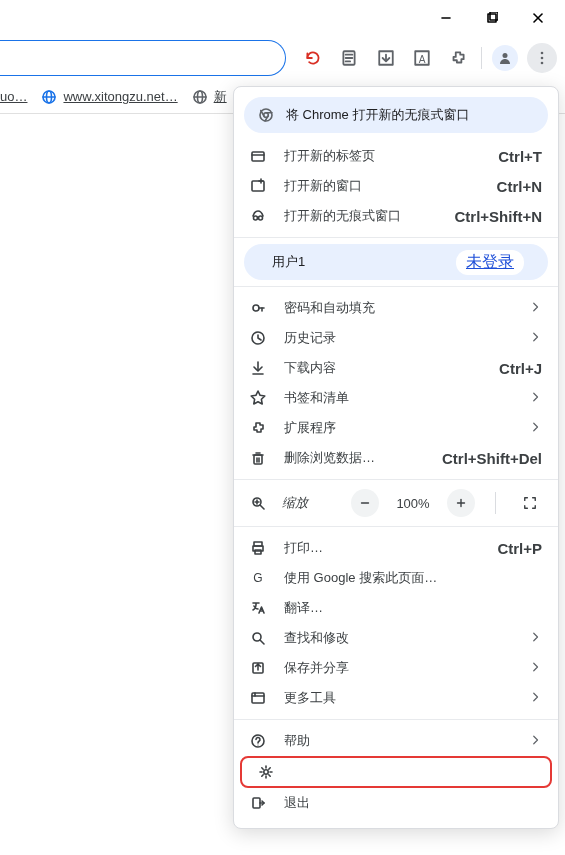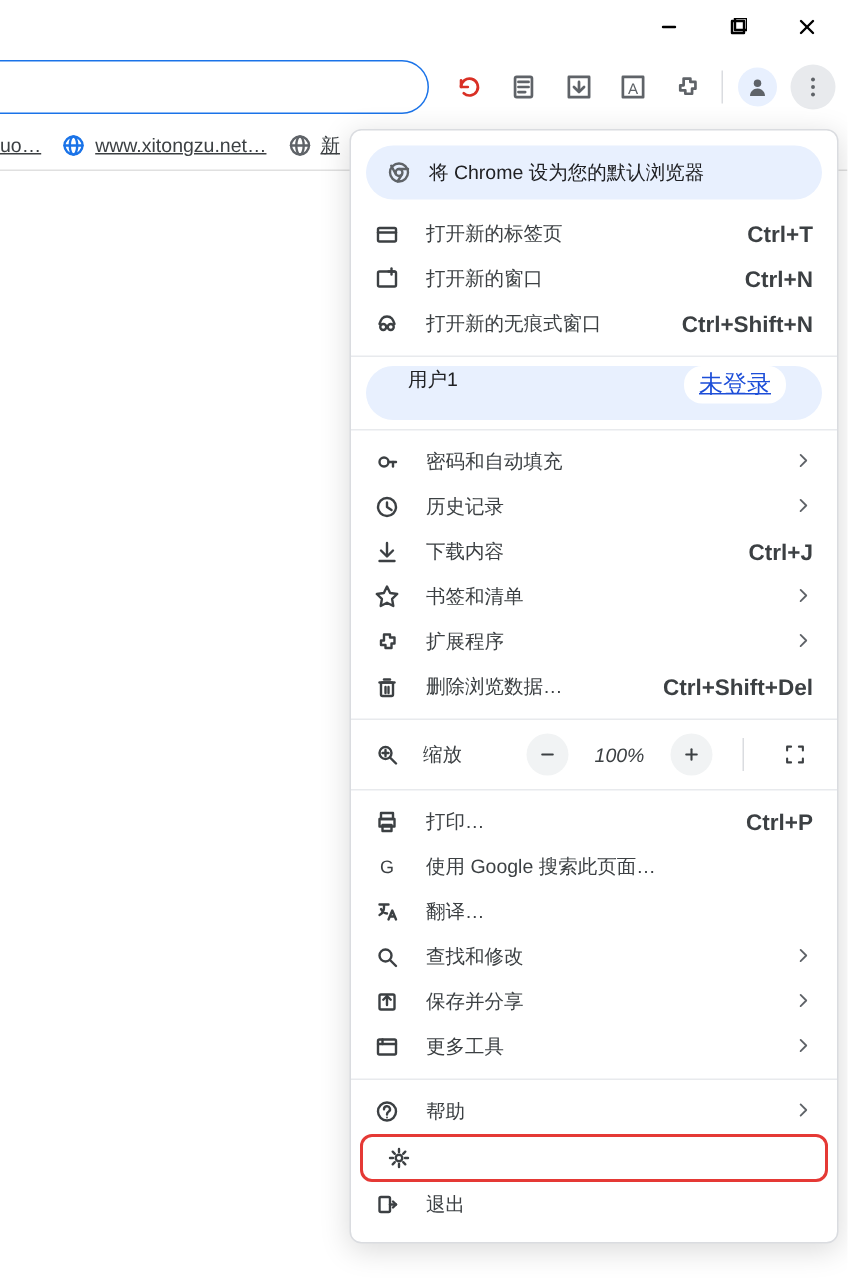--- a/index.html
+++ b/index.html
@@ -142,21 +142,21 @@
     color: #202124;
   }
   .default-banner-inner svg { width:16px; height:16px; }
 
   .user-row {
     margin: 0 10px;
     background: #e8f0fe;
     border-radius: 18px;
     height: 36px;
     display: flex;
-    align-items: flex-start;
+    align-items: center;
     padding: 0 10px 0 14px;
     gap: 14px;
   }
   .user-row .icon-slot svg { fill:#1a73e8; }
   .user-row .label { flex:1; color:#202124; }
   .user-pill {
     background:#fff;
     border-radius: 12px;
     padding: 2px 10px;
     font-size: 16px;
@@ -166,27 +166,27 @@
 
   .zoom-row {
     display: flex;
     align-items: center;
     height: 34px;
     padding: 0 14px;
     gap: 14px;
   }
   .zoom-row .icon-slot { width:20px; display:flex; justify-content:center; }
   .zoom-row .icon-slot svg { width:16px; height:16px; }
-  .zoom-row .label { flex:1; }
+  .zoom-row .label { flex:1;font-style:italic; }
   .circle-btn {
     width:28px; height:28px; border-radius:50%;
     background:#f1f3f4; display:flex; align-items:center; justify-content:center;
     color:#3c4043; font-weight:500;
   }
-  .zoom-val { width:40px; text-align:center; font-size:13px;font-style:italic; }
+  .zoom-val { width:40px; text-align:center; font-size:13px; }
   .vsep { width:1px; height:22px; background:#dadce0; margin:0 6px; }
 
   .focus-row {
     border: 2.5px solid #E53935;
     border-radius: 8px;
     margin: 0 6px;
   }
 
   svg { stroke: currentColor; fill: none; stroke-width: 1.6; stroke-linecap:round; stroke-linejoin:round; }
   .fillcur { fill: currentColor; stroke:none; }
@@ -443,21 +443,21 @@
   </div>
 </div>
 
 <div class="menu">
 
   <div class="default-banner">
     <div class="default-banner-inner">
       <svg viewBox="0 0 16 16" style="color:#5f6368">
           <use href="#i-chrome"></use>
         </svg>
-      <span>将 Chrome 设为您的默认浏览器</span>
+      <span>将 Chrome 打开新的无痕式窗口</span>
     </div>
   </div>
 
   <div class="menu-row">
     <span class="icon-slot">
         <svg viewBox="0 0 16 16">
           <use href="#i-tab"></use>
         </svg>
       </span>
     <span class="label">打开新的标签页</span>

